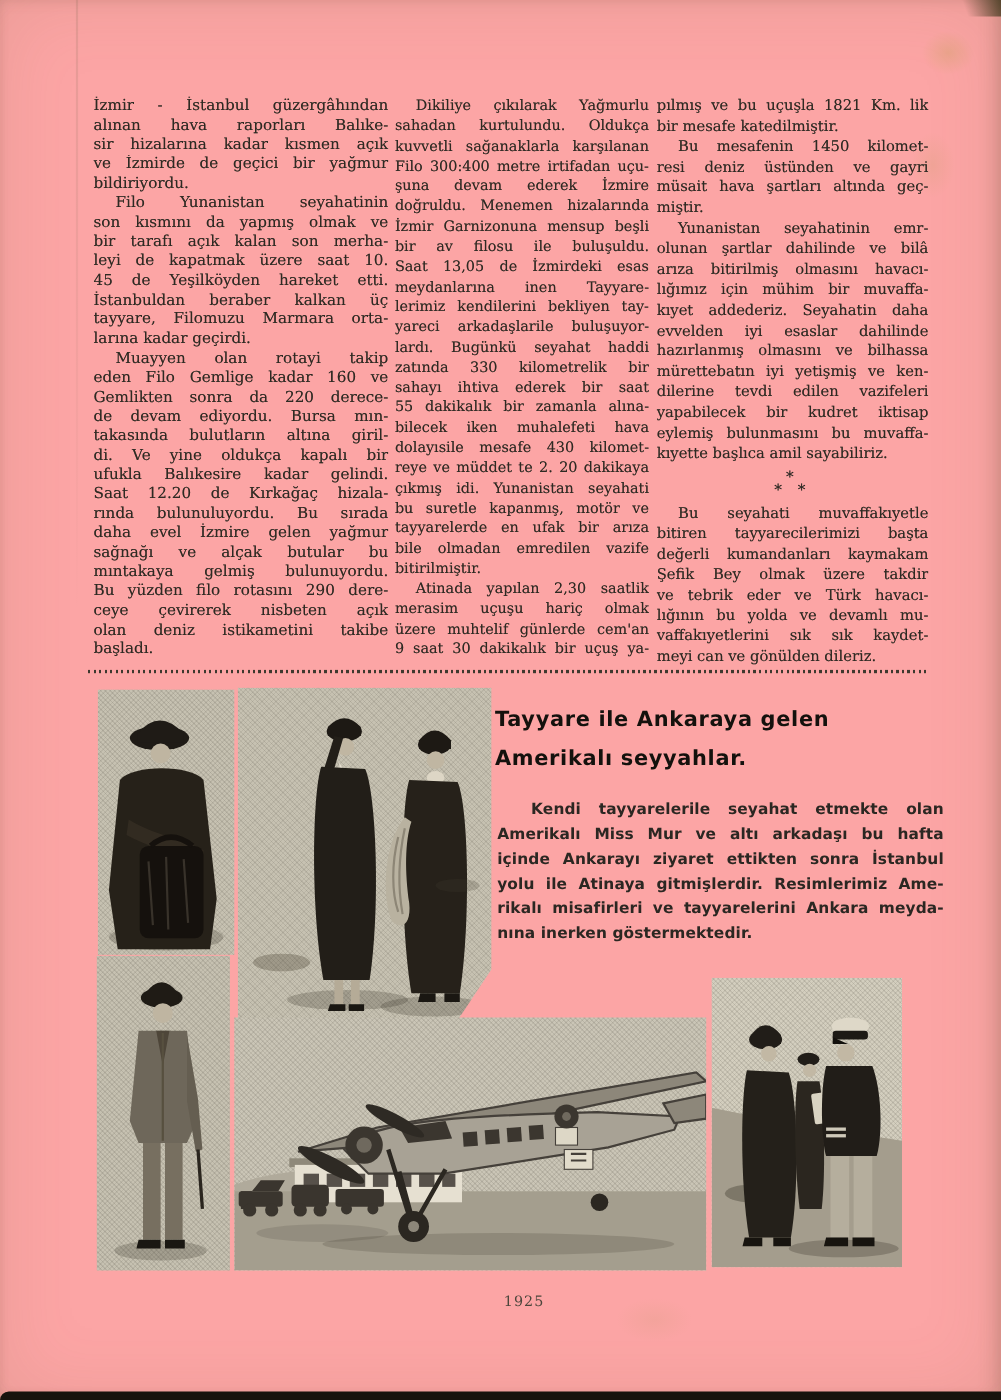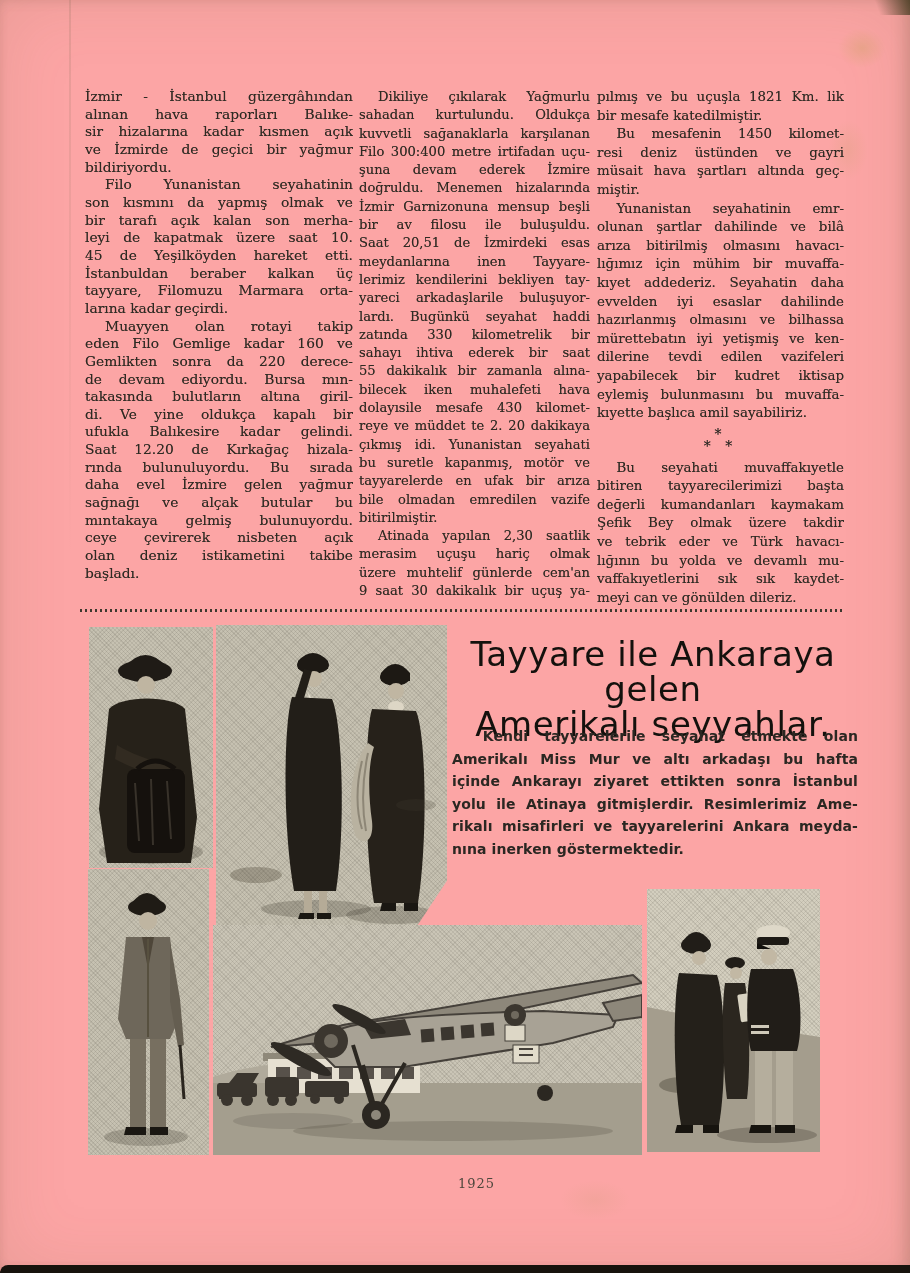--- a/index.html
+++ b/index.html
@@ -24,22 +24,22 @@
   .col3{left:597px;width:247px;font-size:13.4px;line-height:18.6px;}
   .line{white-space:nowrap;overflow:hidden;}
   .line.just{text-align:justify;text-align-last:justify;}
   .line.ind{text-indent:1.45em;}
   .asterism{text-align:center;color:#2b2722;font-size:14px;line-height:12px;margin:5px 0 7px;letter-spacing:5px;}
 
   .rule{position:absolute;left:80px;top:609px;width:763px;height:3px;
     background-image:repeating-linear-gradient(90deg,#3e382e 0 2px,rgba(0,0,0,0) 2px 5px);}
 
   
-  .headline{position:absolute;left:450px;top:637px;width:406px;text-align:center;
-    font-family:"DejaVu Sans",sans-serif;font-weight:normal;font-size:34px;line-height:35px;
+  .headline{position:absolute;left:450px;top:637px;width:406px;
+    font-family:"DejaVu Sans",sans-serif;font-weight:bold;font-size:19px;line-height:35px;
     color:#14110d;letter-spacing:.6px;}
   .caption{position:absolute;left:452px;top:725px;width:406px;
     font-family:"DejaVu Sans",sans-serif;font-weight:bold;font-size:14px;line-height:22.6px;
     color:#2b2722;letter-spacing:.1px;}
   .caption .line.ind{text-indent:2.2em;}
 
   
   .photo{position:absolute;background-color:#c6c1b1;
     background-image:repeating-linear-gradient(45deg,rgba(42,37,29,.10) 0 1px,rgba(0,0,0,0) 1px 3px),
                      repeating-linear-gradient(-45deg,rgba(42,37,29,.08) 0 1px,rgba(0,0,0,0) 1px 3px);
@@ -86,34 +86,35 @@
         <div class="line just">Gemlikten sonra da 220 derece-</div>
         <div class="line just">de devam ediyordu. Bursa mın-</div>
         <div class="line just">takasında bulutların altına giril-</div>
         <div class="line just">di. Ve yine oldukça kapalı bir</div>
         <div class="line just">ufukla Balıkesire kadar gelindi.</div>
         <div class="line just">Saat 12.20 de Kırkağaç hizala-</div>
         <div class="line just">rında bulunuluyordu. Bu sırada</div>
         <div class="line just">daha evel İzmire gelen yağmur</div>
         <div class="line just">sağnağı ve alçak butular bu</div>
         <div class="line just">mıntakaya gelmiş bulunuyordu.</div>
+        <div class="line just">Bu yüzden filo rotasını 290 dere-</div>
         <div class="line just">ceye çevirerek nisbeten açık</div>
         <div class="line just">olan deniz istikametini takibe</div>
         <div class="line">başladı.</div>
       </div>
     <div class="col col2">
         <div class="line just ind">Dikiliye çıkılarak Yağmurlu</div>
         <div class="line just">sahadan kurtulundu. Oldukça</div>
         <div class="line just">kuvvetli sağanaklarla karşılanan</div>
         <div class="line just">Filo 300:400 metre irtifadan uçu-</div>
         <div class="line just">şuna devam ederek İzmire</div>
         <div class="line just">doğruldu. Menemen hizalarında</div>
         <div class="line just">İzmir Garnizonuna mensup beşli</div>
         <div class="line just">bir av filosu ile buluşuldu.</div>
-        <div class="line just">Saat 20,51 de İzmirdeki esas</div>
+        <div class="line just">Saat 13,05 de İzmirdeki esas</div>
         <div class="line just">meydanlarına inen Tayyare-</div>
         <div class="line just">lerimiz kendilerini bekliyen tay-</div>
         <div class="line just">yareci arkadaşlarile buluşuyor-</div>
         <div class="line just">lardı. Bugünkü seyahat haddi</div>
         <div class="line just">zatında 330 kilometrelik bir</div>
         <div class="line just">sahayı ihtiva ederek bir saat</div>
         <div class="line just">55 dakikalık bir zamanla alına-</div>
         <div class="line just">bilecek iken muhalefeti hava</div>
         <div class="line just">dolayısile mesafe 430 kilomet-</div>
         <div class="line just">reye ve müddet te 2. 20 dakikaya</div>

